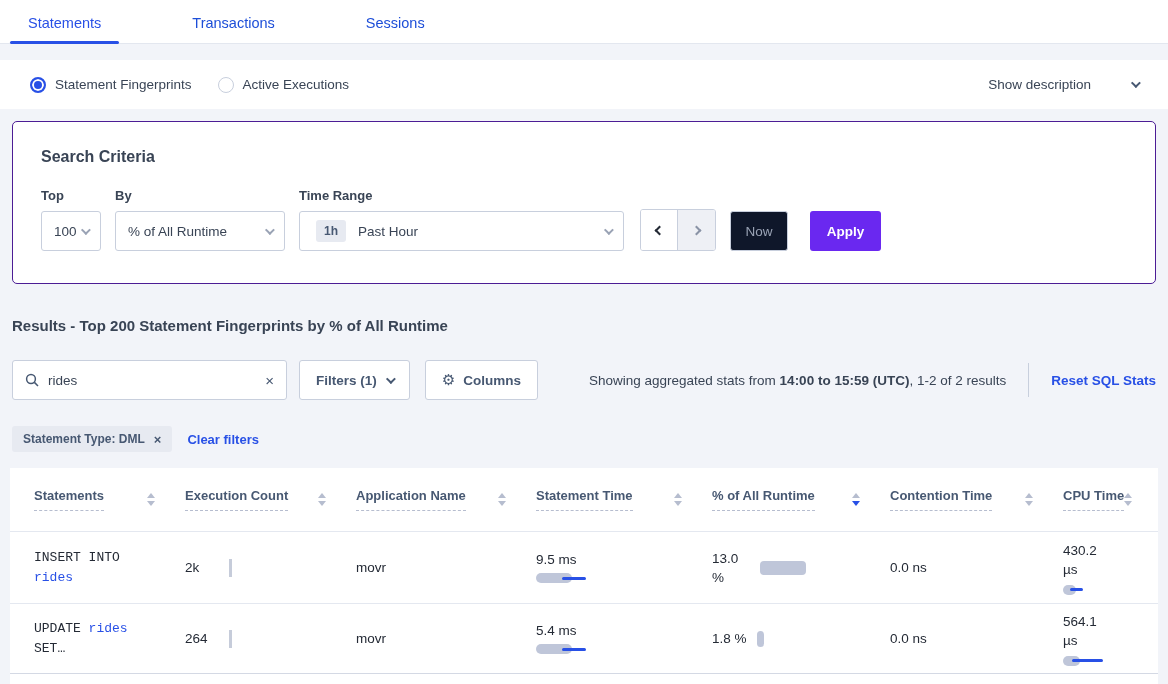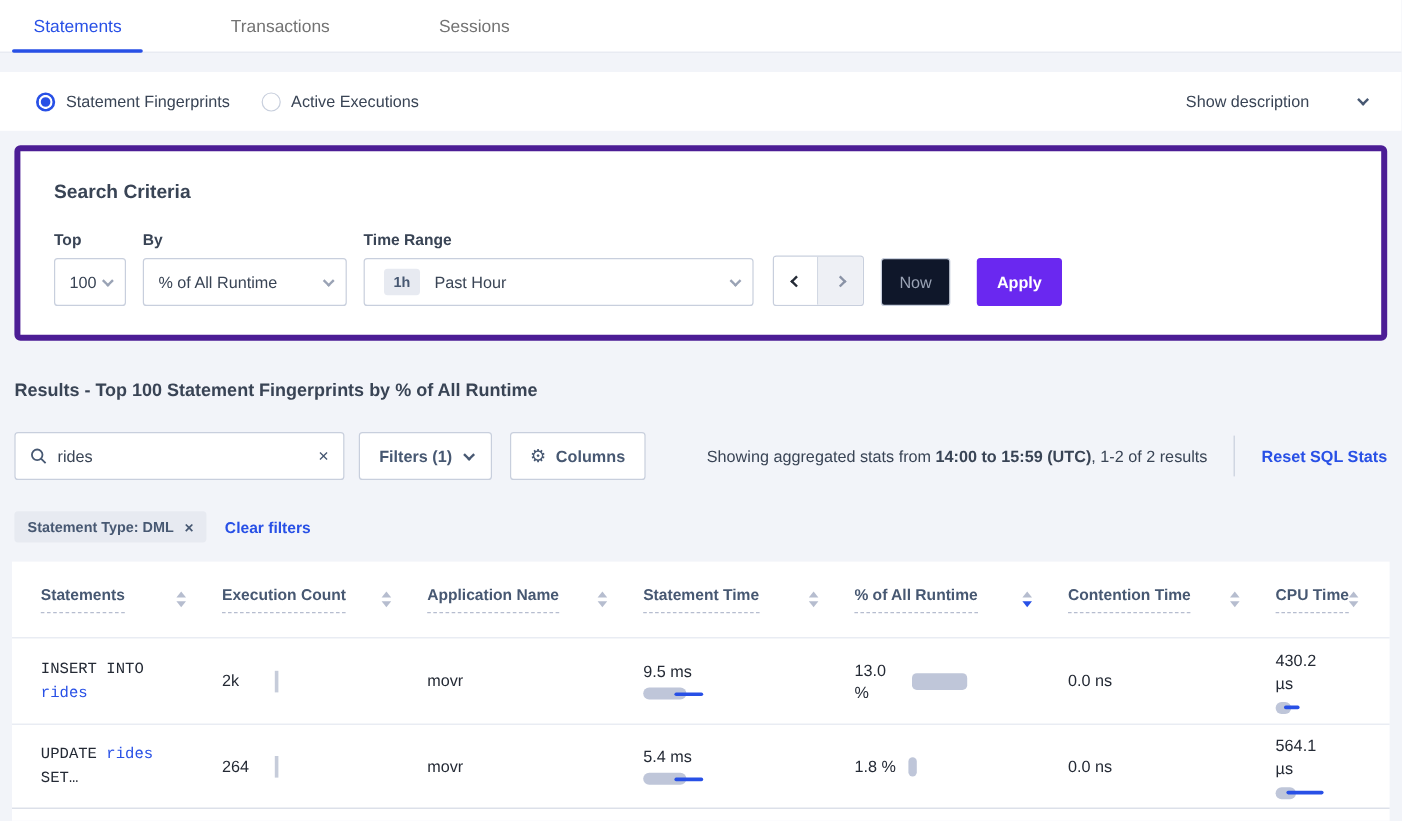--- a/index.html
+++ b/index.html
@@ -1,39 +1,39 @@
 <!DOCTYPE html>
 <html><head>
 <meta charset="utf-8">
 <style>
   * { margin:0; padding:0; box-sizing:border-box; }
   html,body { width:1168px; height:684px; overflow:hidden; }
   body { font-family:"Liberation Sans", sans-serif; background:#f2f4f9; color:#394455; }
 
   
   .tabbar { background:#fff; height:44px; display:flex; align-items:flex-end; border-bottom:1px solid #e3e7ef; padding-left:10px; }
-  .tab { font-size:14.5px; color:#737373; padding:0 18px 12px 18px; cursor:pointer; position:relative; margin-right:55px; }
+  .tab { font-size:14.5px; color:#1d4ed8; padding:0 18px 12px 18px; cursor:pointer; position:relative; margin-right:55px; }
   .tab.active { color:#2850e6; font-weight:500; }
   .tab.active::after { content:""; position:absolute; left:0; right:0; bottom:-1px; height:3px; background:#2850e6; border-radius:2px; }
 
   
   .viewbar { background:#fff; height:49px; margin-top:16px; display:flex; align-items:center; padding:0 30px; }
   .radio-opt { display:flex; align-items:center; margin-right:26px; cursor:pointer; font-size:13.5px; color:#394455; }
   .radio { width:16px; height:16px; border-radius:50%; margin-right:9px; flex:0 0 auto; }
   .radio.checked { background:#2850e6; border:2px solid #2850e6; box-shadow:inset 0 0 0 2px #fff; }
   .radio.unchecked { background:#fff; border:1px solid #c8cfdd; }
   .show-desc { margin-left:auto; display:flex; align-items:center; font-size:13.5px; color:#394455; cursor:pointer;gap:28px; }
 
   .chev { display:inline-block; width:7px; height:7px; border:solid #475872; border-width:0 2px 2px 0; }
   .chev.down  { transform:rotate(45deg) translateY(-2px); }
   .chev.left  { transform:rotate(135deg); }
   .chev.right { transform:rotate(-45deg); }
 
   
-  .card { background:#fff; border:5px solid #4c1d95; border-radius:5px; margin:12px 12px 0 12px; }
+  .card { background:#fff; border:1px solid #4c1d95; border-radius:5px; margin:12px 12px 0 12px; }
   .criteria { padding:26px 28px 30px 28px; height:163px; }
   .crit-title { font-size:16px; font-weight:bold; color:#394455; }
   .crit-row { display:flex; align-items:flex-end; margin-top:22px; }
   .field { margin-right:14px; }
   .lbl { font-size:13px; font-weight:bold; color:#394455; margin-bottom:8px; }
   .select { height:40px; border:1px solid #c8cfdd; border-radius:3px; background:#fff; display:flex; align-items:center; padding:0 12px; font-size:13.5px; color:#394455; cursor:pointer; }
   .select .chev { margin-left:auto; border-color:#9aa3b5; }
   .sel-top { width:60px; }
   .sel-by { width:170px; }
   .sel-time { width:325px;padding-left:16px; }
@@ -160,21 +160,21 @@
           </button>
         <button class="arrow-btn next">
             <span class="chev right"></span>
           </button>
       </div>
       <button class="btn-now">Now</button>
       <button class="btn-apply">Apply</button>
     </div>
   </div>
 
-  <div class="results-head">Results - Top 100 Statement Fingerprints by % of All Runtime</div>
+  <div class="results-head">Results - Top 200 Statement Fingerprints by % of All Runtime</div>
 
   <div class="controls-row">
     <div class="search-box">
       <svg width="14" height="14" viewBox="0 0 14 14">
           <circle cx="6" cy="6" r="4.4" fill="none" stroke="#475872" stroke-width="1.5"></circle>
           <line x1="9.4" y1="9.4" x2="13" y2="13" stroke="#475872" stroke-width="1.5"></line>
         </svg>
       <input type="text" value="rides" style="">
       <span class="clear-x">×</span>
     </div>

